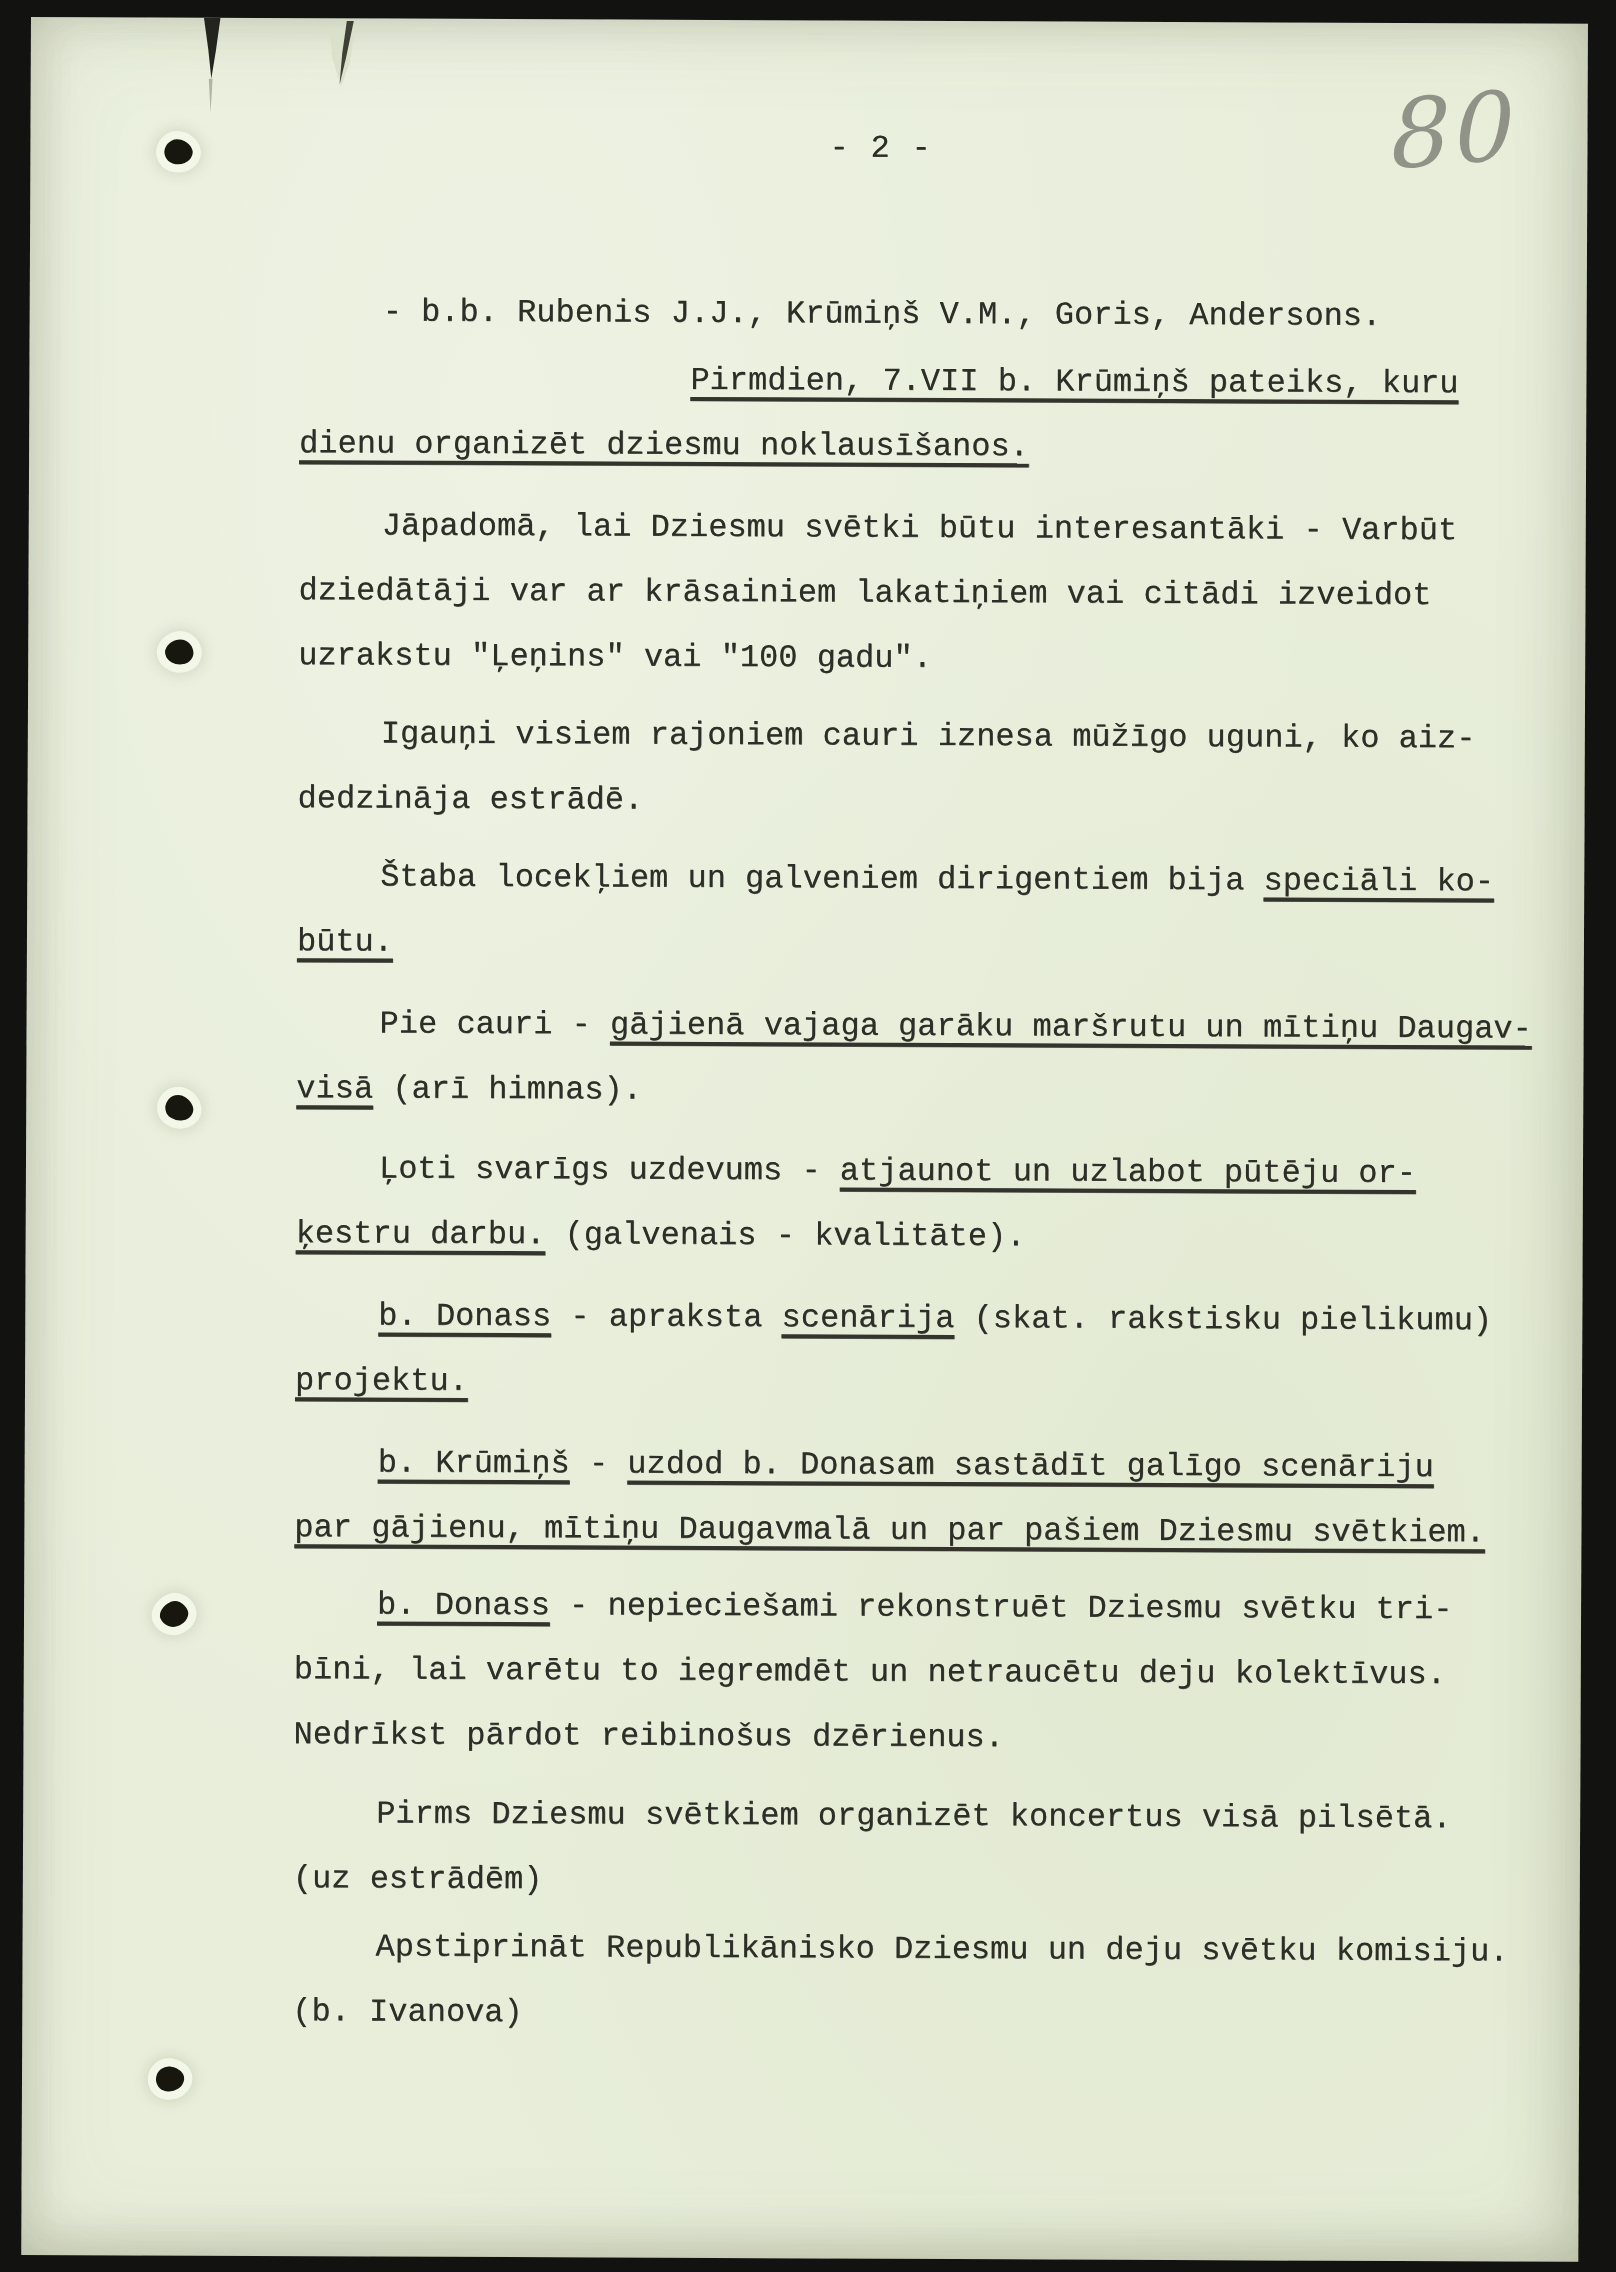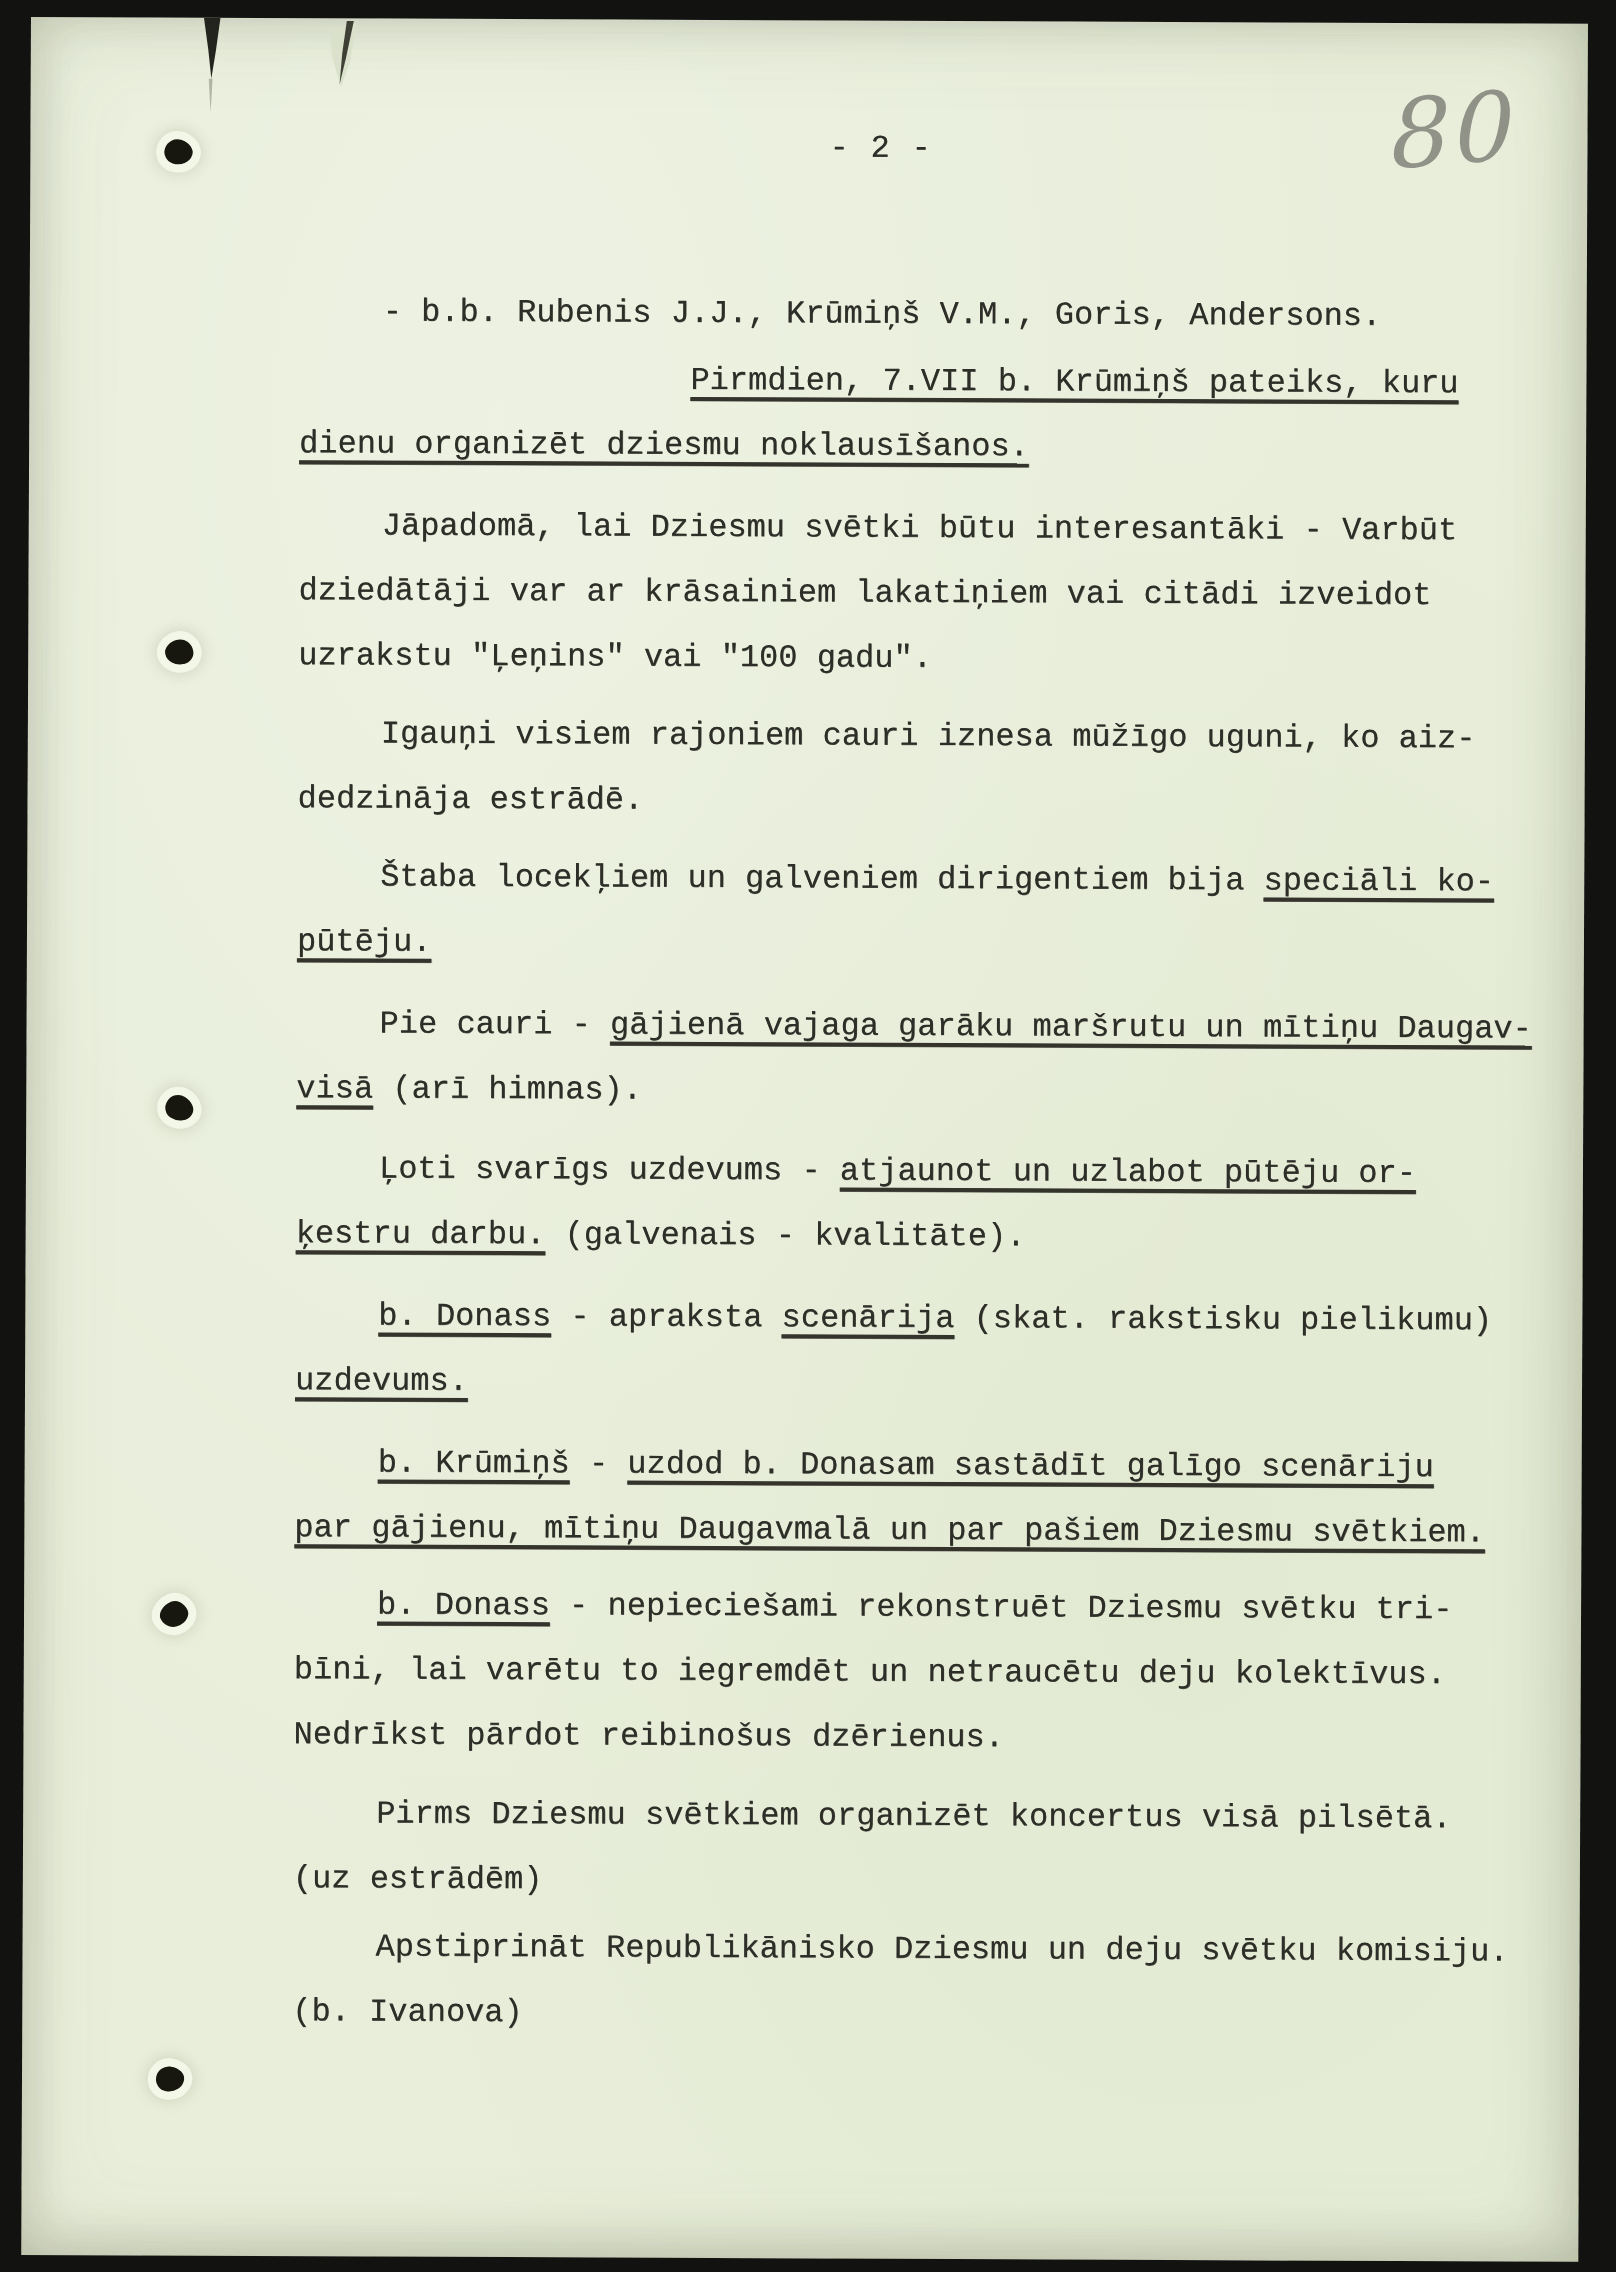--- a/index.html
+++ b/index.html
@@ -98,33 +98,33 @@
           <div class="line" style="padding-left: 83px;"><span class="seg">Jāpadomā, lai Dziesmu svētki būtu interesantāki - Varbūt</span></div>
           <div class="line"><span class="seg">dziedātāji var ar krāsainiem lakatiņiem vai citādi izveidot</span></div>
           <div class="line"><span class="seg">uzrakstu "Ļeņins" vai "100 gadu".</span></div>
         </div>
         <div class="para" style="top: 683px;">
           <div class="line" style="padding-left: 83px;"><span class="seg">Igauņi visiem rajoniem cauri iznesa mūžīgo uguni, ko aiz-</span></div>
           <div class="line"><span class="seg">dedzināja estrādē.</span></div>
         </div>
         <div class="para" style="top: 826px;">
           <div class="line" style="padding-left: 83px;"><span class="seg">Štaba locekļiem un galveniem dirigentiem bija </span><span class="seg-u">speciāli ko-</span></div>
-          <div class="line"><span class="seg-u">pūtēju.</span></div>
+          <div class="line"><span class="seg-u">būtu.</span></div>
         </div>
         <div class="para" style="top: 973px;">
           <div class="line" style="padding-left: 83px;"><span class="seg">Pie cauri - </span><span class="seg-u">gājienā vajaga garāku maršrutu un mītiņu Daugav-</span></div>
           <div class="line"><span class="seg-u">visā</span><span class="seg"> (arī himnas).</span></div>
         </div>
         <div class="para" style="top: 1118px;">
           <div class="line" style="padding-left: 83px;"><span class="seg">Ļoti svarīgs uzdevums - </span><span class="seg-u">atjaunot un uzlabot pūtēju or-</span></div>
           <div class="line"><span class="seg-u">ķestru darbu.</span><span class="seg"> (galvenais - kvalitāte).</span></div>
         </div>
         <div class="para" style="top: 1265px;">
           <div class="line" style="padding-left: 83px;"><span class="seg-u">b. Donass</span><span class="seg"> - apraksta </span><span class="seg-u">scenārija</span><span class="seg"> (skat. rakstisku pielikumu)</span></div>
-          <div class="line"><span class="seg-u">uzdevums.</span></div>
+          <div class="line"><span class="seg-u">projektu.</span></div>
         </div>
         <div class="para" style="top: 1412px;">
           <div class="line" style="padding-left: 83px;"><span class="seg-u">b. Krūmiņš</span><span class="seg"> - </span><span class="seg-u">uzdod b. Donasam sastādīt galīgo scenāriju</span></div>
           <div class="line"><span class="seg-u">par gājienu, mītiņu Daugavmalā un par pašiem Dziesmu svētkiem.</span></div>
         </div>
         <div class="para" style="top: 1554px;">
           <div class="line" style="padding-left: 83px;"><span class="seg-u">b. Donass</span><span class="seg"> - nepieciešami rekonstruēt Dziesmu svētku tri-</span></div>
           <div class="line"><span class="seg">bīni, lai varētu to iegremdēt un netraucētu deju kolektīvus.</span></div>
           <div class="line"><span class="seg">Nedrīkst pārdot reibinošus dzērienus.</span></div>
         </div>

